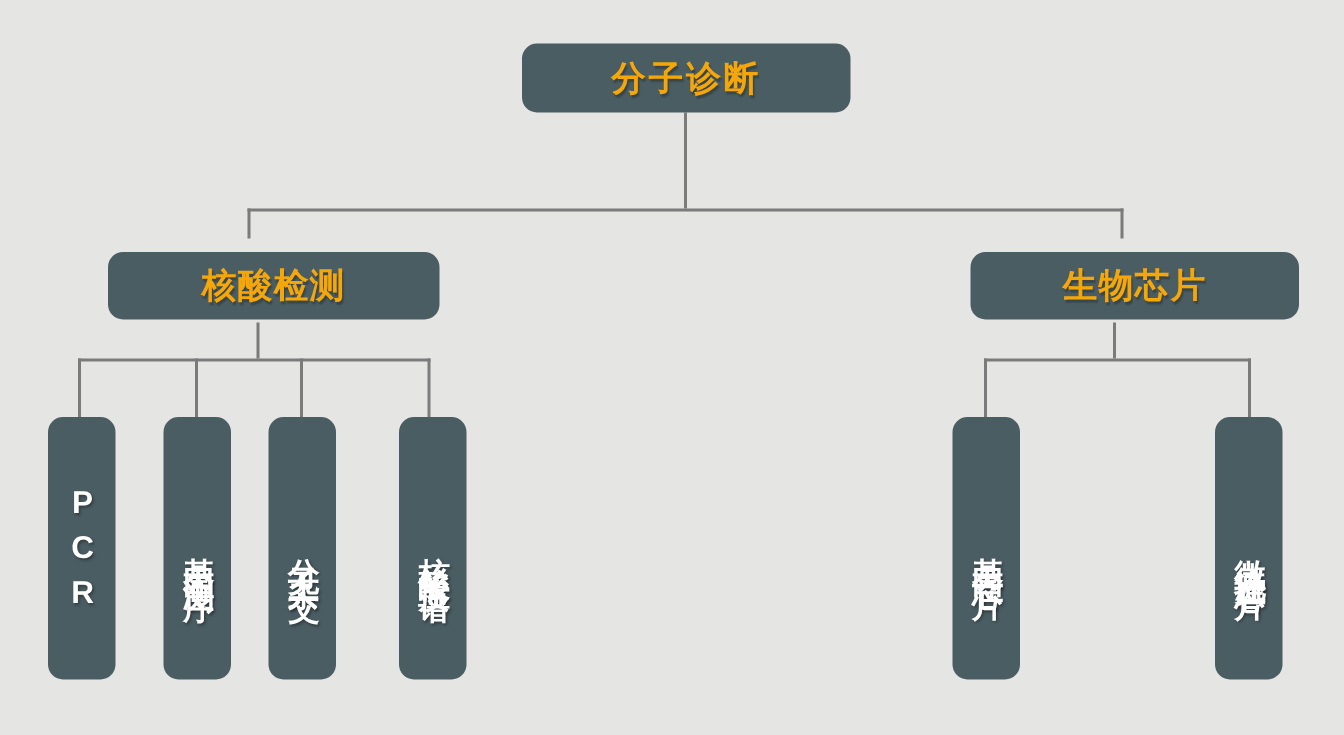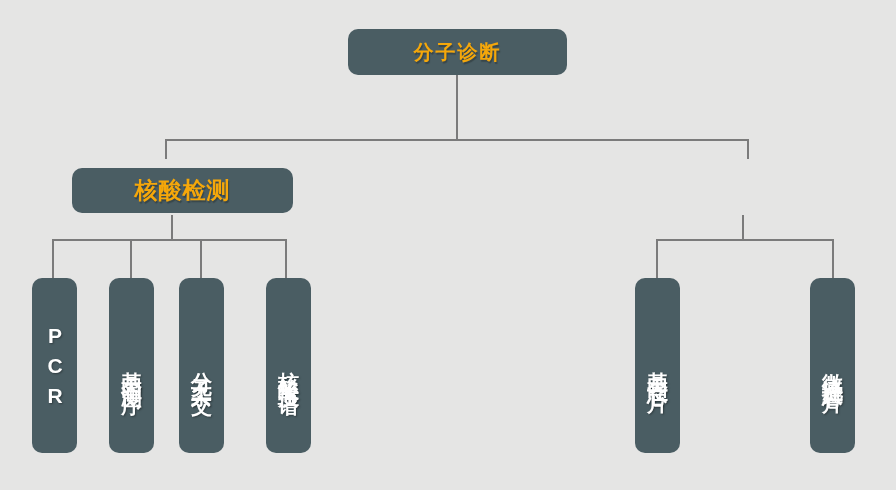--- a/index.html
+++ b/index.html
@@ -32,21 +32,21 @@
     border-radius: 10px;
     display: flex;
     align-items: center;
     justify-content: center;
   }
   .node.root {
     left: 348px; top: 29px; width: 219px; height: 46px;
   }
   .node.root .label {
     color: var(--branch-text);
-    font-size: 20px;
+    font-size: 23px;
     font-weight: bold;
     letter-spacing: 2px;
     text-shadow: 1px 2px 1px rgba(0,0,0,0.25);
   }
   .node.branch {
     top: 168px; height: 45px; margin-left: 12px;
   }
   .node.branch .label {
     color: var(--branch-text);
     font-size: 23px;
@@ -99,20 +99,23 @@
   <div class="line" style="left:656px; top:239px; width:2px;   height:39px;"></div>
   <div class="line" style="left:832px; top:239px; width:2px;   height:39px;"></div>
 
   <div class="node root">
     <span class="label">分子诊断</span>
   </div>
 
   <div class="node branch" id="branch-nucleic">
     <span class="label">核酸检测</span>
   </div>
+  <div class="node branch" id="branch-biochip">
+    <span class="label">生物芯片</span>
+  </div>
 
   <div class="node leaf" id="leaf-pcr">
     <span class="vlabel">PCR</span>
   </div>
   <div class="node leaf" id="leaf-seq">
     <span class="vlabel">基因测序</span>
   </div>
   <div class="node leaf" id="leaf-hyb">
     <span class="vlabel">分子杂交</span>
   </div>

